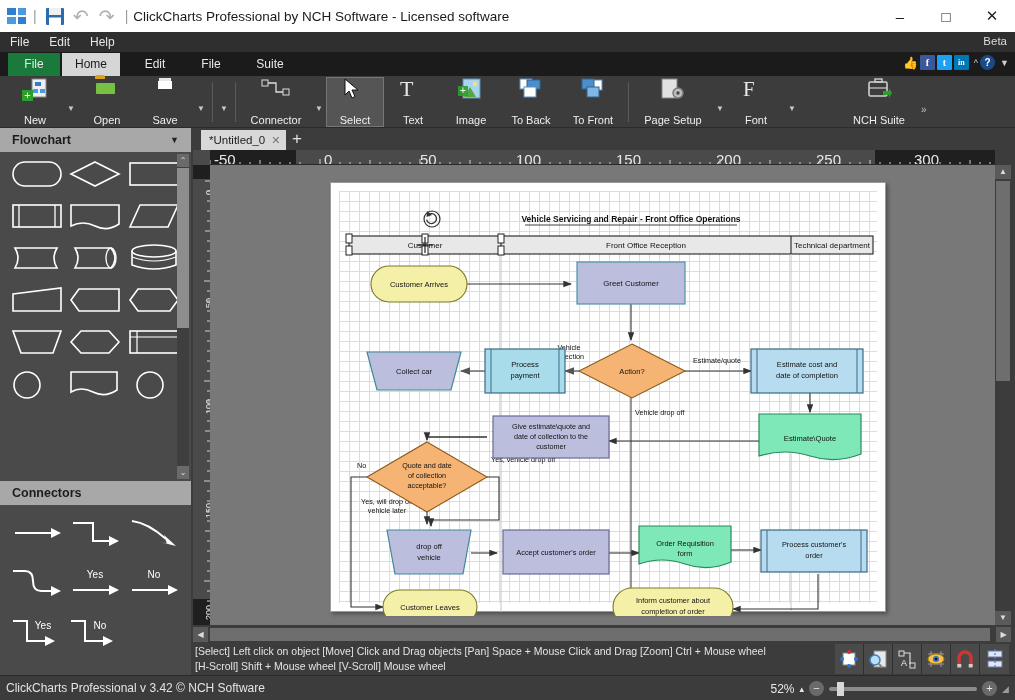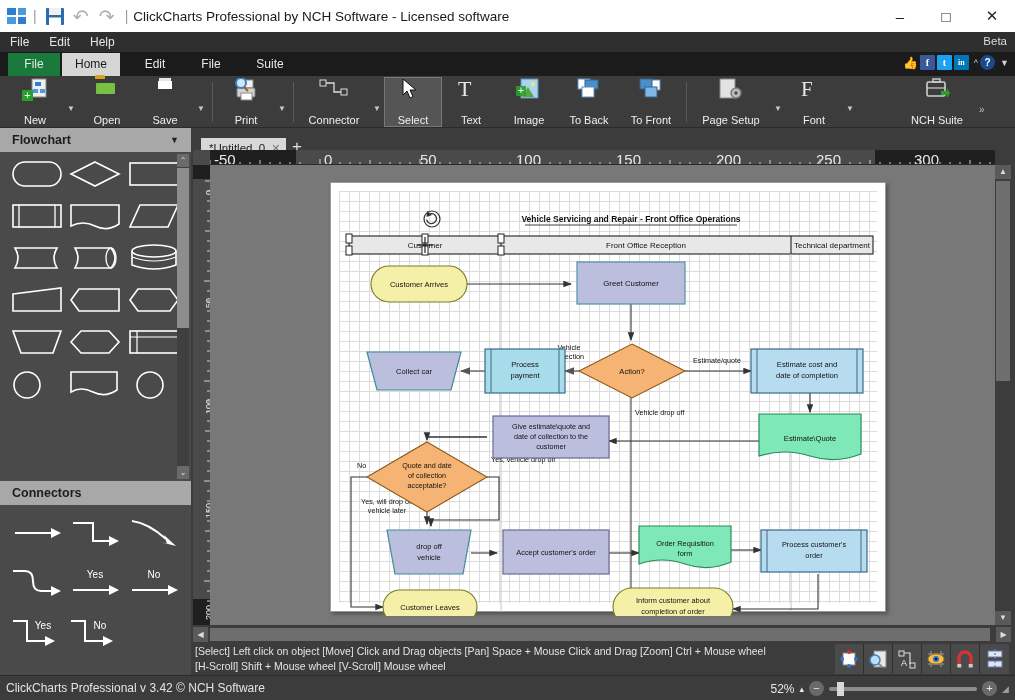--- a/index.html
+++ b/index.html
@@ -95,21 +95,21 @@
   .panel-hdr .cd { position: absolute; right: 12px; font-size: 9px; color: #222; }
   .shapes { position: relative; background: #4a4a4a; overflow: hidden; }
   .shape-row { display: flex; justify-content: space-around; padding: 6px 8px 4px 8px; }
   .shape-cell { width: 52px; height: 32px; position: relative; }
   .panel-scroll { position: absolute; right: 2px; top: 2px; width: 12px; bottom: 2px; background: #3f3f3f; }
   .ps-thumb { position: absolute; left: 0; width: 12px; background: #8d8d8d; }
   .ps-arrow { position: absolute; left: 0; width: 12px; height: 13px; background: #6a6a6a; color: #e0e0e0;
               font-size: 8px; text-align: center; line-height: 13px; }
 
   
-  .tabstrip { position: absolute; left: 191px; top: 136px; width: 824px; height: 22px; background: #3c3c3c; }
+  .tabstrip { position: absolute; left: 191px; top: 128px; width: 824px; height: 22px; background: #3c3c3c; }
   .doctab { position: absolute; left: 10px; top: 2px; height: 20px; background: #d8d8d8; color: #1c1c1c;
             font-size: 11.5px; padding: 0 6px 0 8px; line-height: 20px; display: flex; align-items: center; }
   .doctab .x { margin-left: 6px; color: #777; font-size: 11px; }
   .addtab { position: absolute; left: 96px; top: 2px; width: 20px; height: 20px; color: #e0e0e0;
             font-size: 17px; text-align: center; line-height: 18px; }
 
   
   .ruler-h { position: absolute; left: 210px; top: 150px; width: 785px; height: 15px;
              background: #4a4a4a; overflow: hidden; border-bottom: 1px solid #2a2a2a; }
   .ruler-v { position: absolute; left: 193px; top: 165px; width: 17px; height: 460px;
@@ -236,32 +236,20 @@
       <div class="rbtn">
         <span class="rb-ico"><span class="ic-folder" style="margin-top:3px"></span></span>
         <span class="lbl">Open</span>
       </div>
       <div class="rbtn">
         <span class="rb-ico"><span class="ic-floppy" style="margin:2px 0 0 3px"></span></span>
         <span class="lbl">Save</span>
       </div>
       <div class="dd">▼</div>
       <div class="vsep"></div>
-      <div class="rbtn">
-        <span class="rb-ico">
-          <svg width="26" height="23" viewBox="0 0 26 23">
-            <rect x="7" y="2" width="13" height="8" fill="#f2f2f2" stroke="#8a8a8a"></rect>
-            <rect x="4" y="10" width="18" height="9" rx="1" fill="#d2d2d2" stroke="#777"></rect>
-            <rect x="8" y="15" width="11" height="7" fill="#fff" stroke="#888"></rect>
-            <circle cx="8" cy="5" r="5" fill="#cfe6fb" stroke="#3b7fc4" stroke-width="2"></circle>
-            <line x1="11" y1="9" x2="15" y2="13" stroke="#a05a1a" stroke-width="2"></line>
-          </svg>
-        </span>
-        <span class="lbl">Print</span>
-      </div>
       <div class="dd">▼</div>
       <div class="vsep"></div>
       <div class="rbtn" style="width:72px">
         <span class="rb-ico" style="width:30px">
           <svg width="30" height="20" viewBox="0 0 30 20">
             <rect x="1" y="2" width="6" height="6" fill="none" stroke="#ddd"></rect>
             <polyline points="7,5 15,5 15,14 22,14" fill="none" stroke="#ddd" stroke-width="1.3"></polyline>
             <rect x="22" y="11" width="6" height="6" fill="none" stroke="#ddd"></rect>
           </svg>
         </span>

